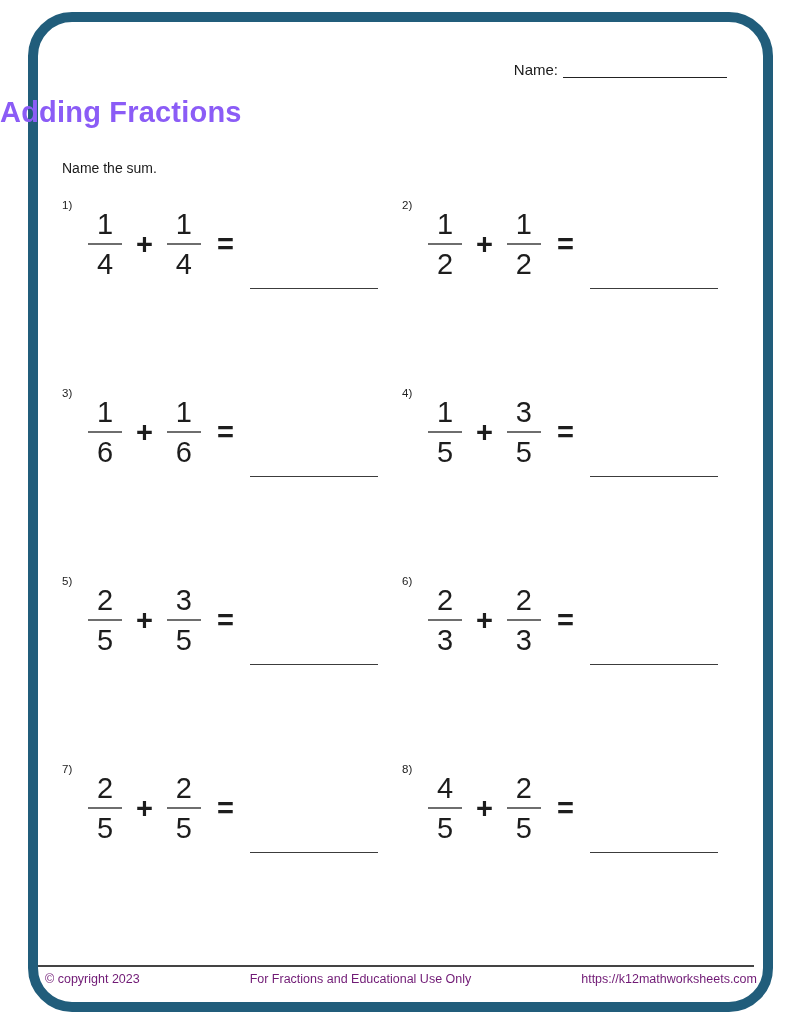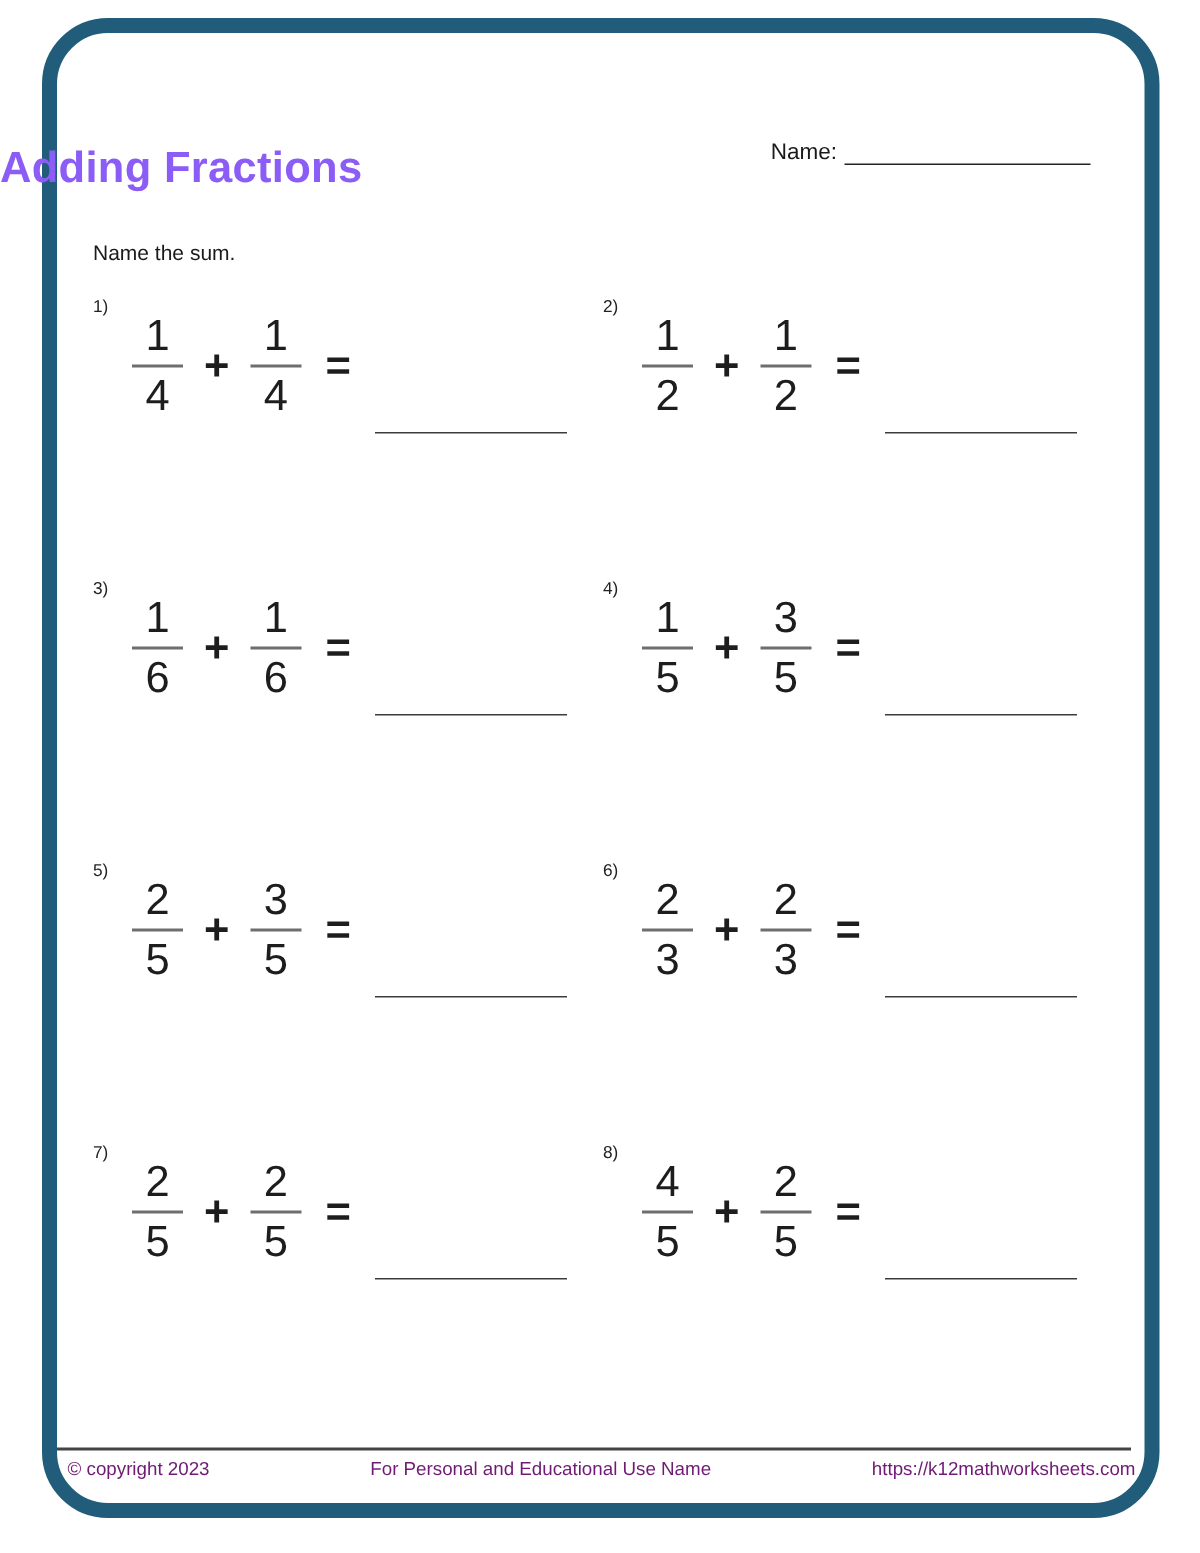--- a/index.html
+++ b/index.html
@@ -16,21 +16,20 @@
     position: absolute; left: 28px; top: 12px;
     width: 745px; height: 1000px;
     border: 10px solid #215d7b;
     border-radius: 44px;
     background: #ffffff;
   }
   .name-row {
     position: absolute; top: 58px; right: 73px;
     display: flex; align-items: flex-end; gap: 5px;
     font-size: 15px;
-    margin-top: 32px;
   }
   .name-line {
     width: 164px; height: 20px;
     border-bottom: 1.6px solid #222222;
   }
   .page-title {
     position: absolute; top: 96px; left: 0; width: 796px;
     text-align: left;
     font-size: 29px; font-weight: 700;
     color: #8b5cf6; letter-spacing: 0.2px;
@@ -255,15 +254,15 @@
       <span class="answer-line"></span>
     </div>
   </div>
 
 </div>
 
 <div class="footer-rule"></div>
 
 <div class="footer-row">
   <span>© copyright 2023</span>
-  <span>For Personal and Educational Use Name</span>
+  <span>For Fractions and Educational Use Only</span>
   <span>https://k12mathworksheets.com</span>
 </div>
 
 </body></html>

